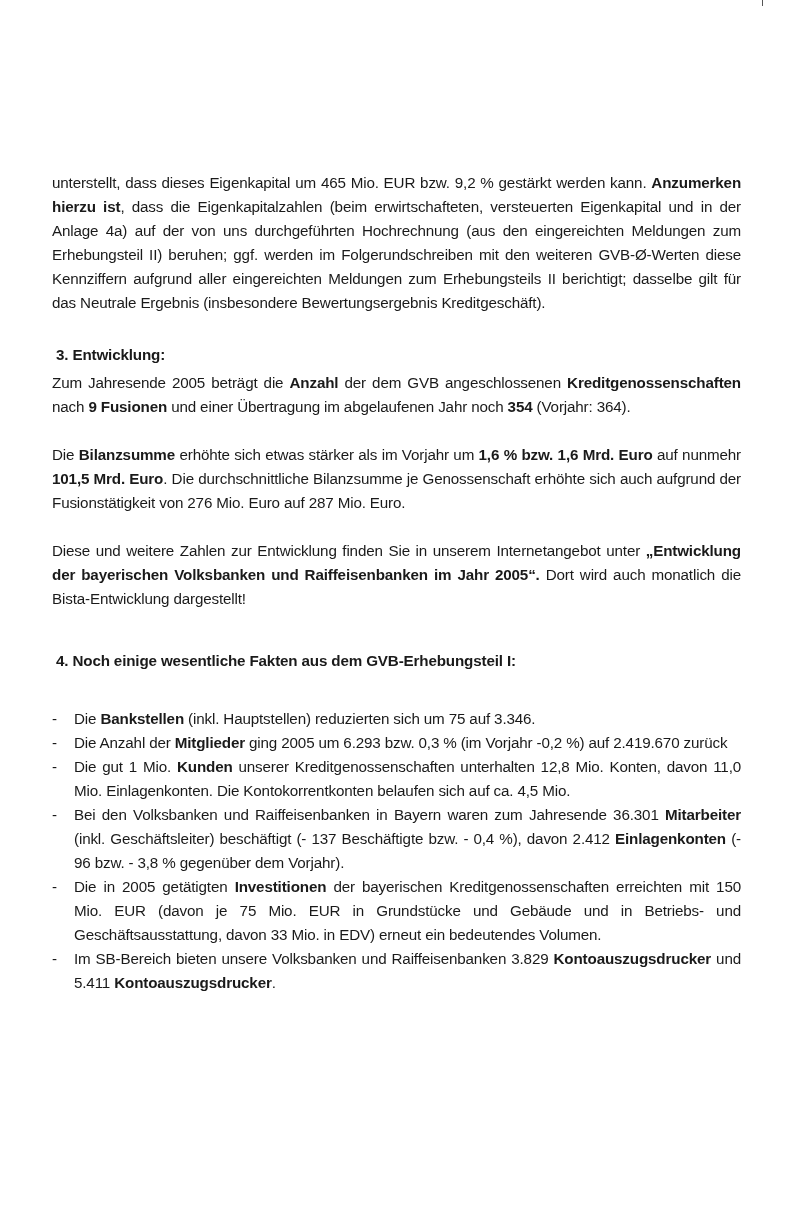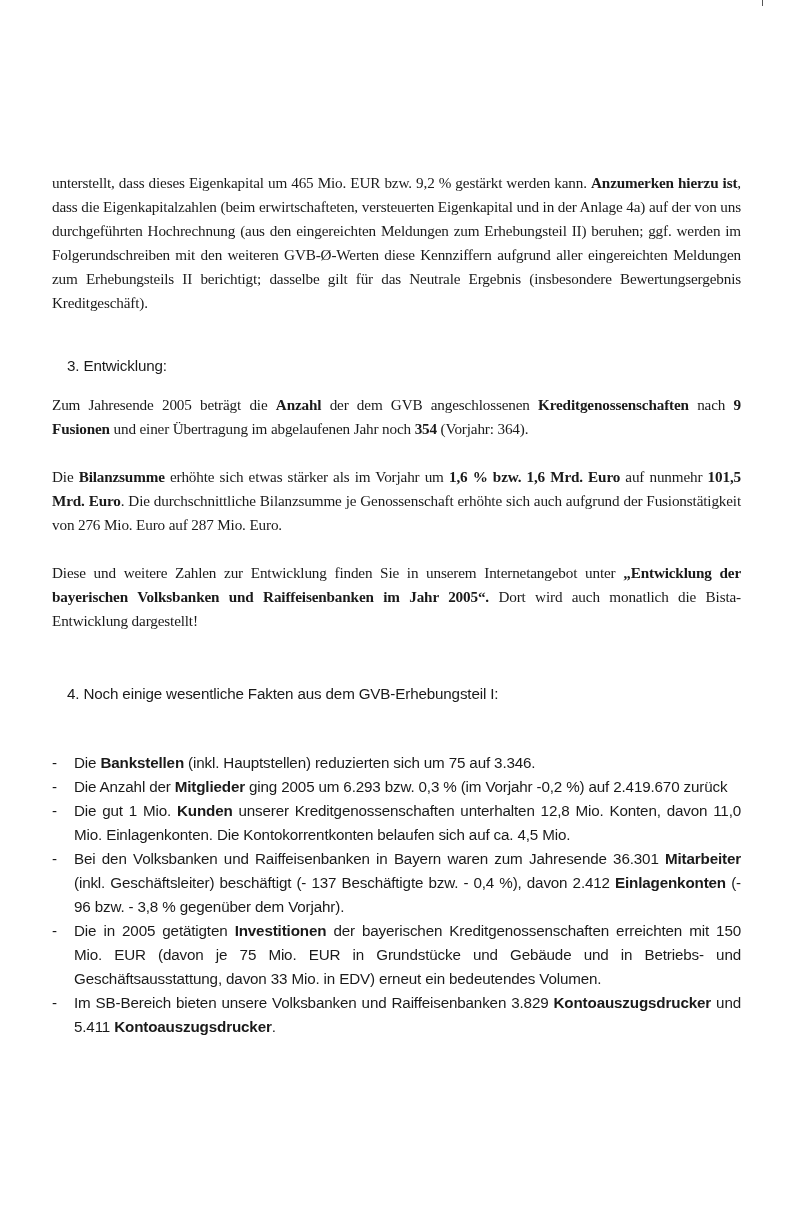--- a/index.html
+++ b/index.html
@@ -7,23 +7,23 @@
     width: 800px; height: 1212px; position: relative; overflow: hidden;
     font-family: "Liberation Sans", sans-serif; color: #1a1a1a;
   }
   .corner-mark {
     position: absolute; left: 762px; top: 0; width: 1px; height: 6px; background: #555;
   }
   .page {
     position: absolute; left: 52px; top: 171px; width: 689px;
     font-size: 15.2px; line-height: 24px; letter-spacing: -0.15px;
   }
-  .para { text-align: justify; margin: 0; font-family: Liberation Serif, serif; }
+  .para { text-align: justify; margin: 0; }
   .gap1 { height: 24px; }
-  .heading { font-weight: normal; margin: 15px; }
+  .heading { font-weight: bold; margin: 4px; }
   b { font-weight: bold; }
   ul.facts { list-style: none; margin: 0; padding: 0; }
   ul.facts li { position: relative; padding-left: 22px; text-align: justify; }
   ul.facts li .dash { position: absolute; left: 0; top: 0; }
 </style>
 </head>
 <body>
 
 <div class="corner-mark"></div>
 

